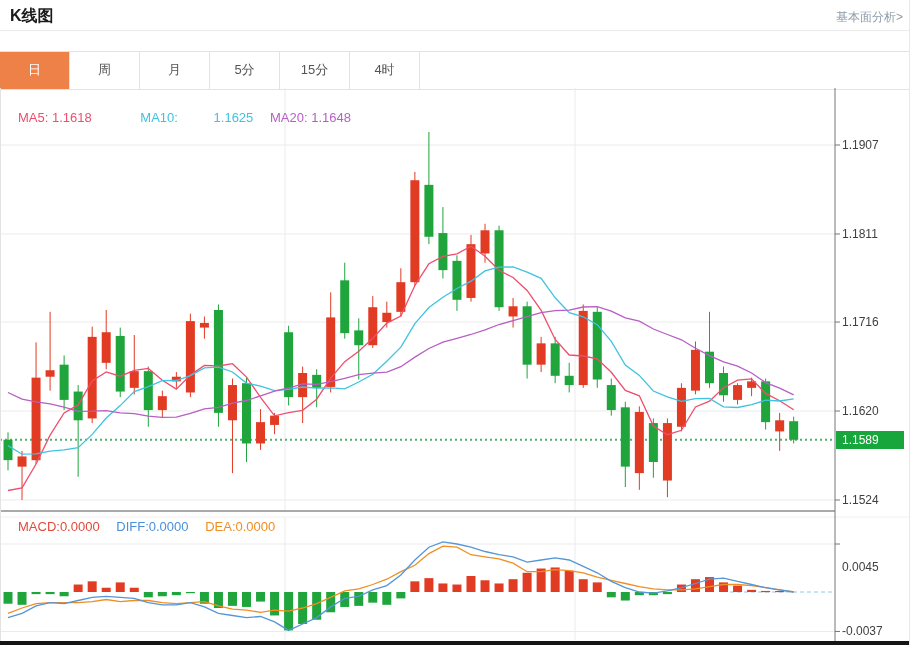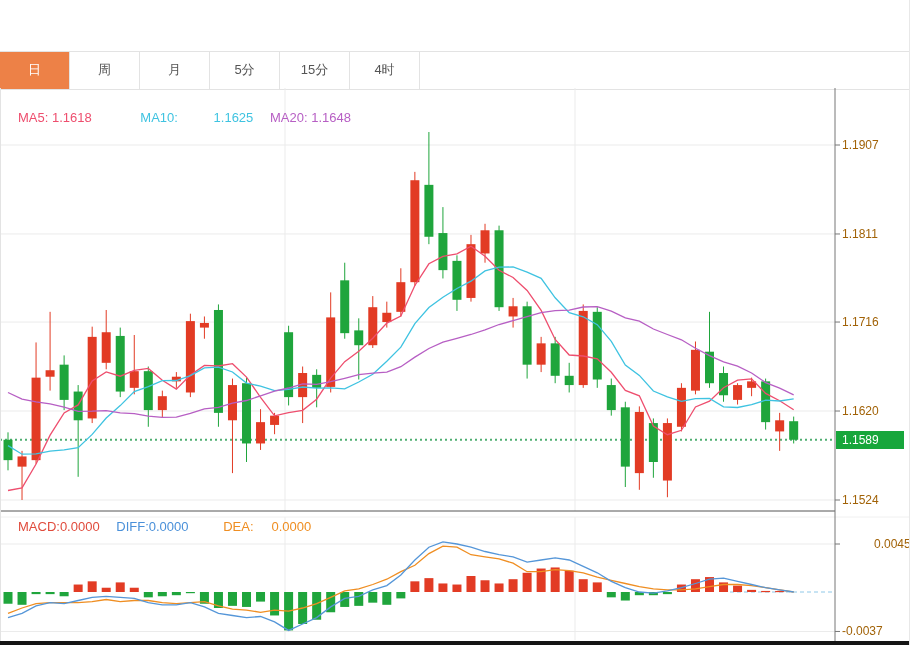--- a/index.html
+++ b/index.html
@@ -19,30 +19,34 @@
   .ma-row{top:22px;left:18px;}
   .macd-row{top:431px;left:18px;}
   .lb{color:#333;}
   .sp{margin-right:13px;}
   .vg{color:#21a93c;}
   .ma5c{color:#ee4e6e;}
   .ma10c{color:#3fc3e1;margin-left:32px;}
   .ma20c{color:#b75fc4;}
   .macdc{color:#e04b3c;}
   .diffc{color:#4a90d9;}
-  .deac{color:#ef8e22;margin-left:18px;}
-  .ylab{position:absolute;left:842px;font-size:12px;color:#a16207;z-index:4;}
+  .deac{color:#ef8e22;}
+  .ylab{position:absolute;left:842px;font-size:12px;color:#404040;z-index:4;}
   .price-badge{position:absolute;left:836px;top:343px;width:68px;height:18px;background:#17a63b;
                color:#fff;font-size:12px;line-height:18px;padding-left:6px;box-sizing:border-box;z-index:6;}
   svg{position:absolute;top:0;left:0;}
 </style>
 </head>
 <body>
 
 <div class="page">
+  <div class="hdr">
+    <span class="title">K线图</span>
+    <a class="fund-link">基本面分析&gt;</a>
+  </div>
 
   <div class="tabs">
     <div class="tab active">日</div>
     <div class="tab">周</div>
     <div class="tab">月</div>
     <div class="tab">5分</div>
     <div class="tab">15分</div>
     <div class="tab">4时</div>
   </div>
 
@@ -262,16 +266,16 @@
       <span class="diffc">DIFF:</span><span class="diffc sp">0.0000</span>
       <span class="deac">DEA:</span><span class="deac">0.0000</span>
     </div>
 
     <div class="price-badge">1.1589</div>
   <div class="ylab" style="top: 50px;">1.1907</div>
       <div class="ylab" style="top: 138.982px;">1.1811</div>
       <div class="ylab" style="top: 227.037px;">1.1716</div>
       <div class="ylab" style="top: 316.018px;">1.1620</div>
       <div class="ylab" style="top: 405px;">1.1524</div>
-      <div class="ylab" style="top: 449px; margin-left: 32px;">0.0045</div>
+      <div class="ylab" style="top: 472px;">0.0045</div>
       <div class="ylab" style="top: 536.467px;">-0.0037</div>
     </div>
 </div>
 
 </body></html>

